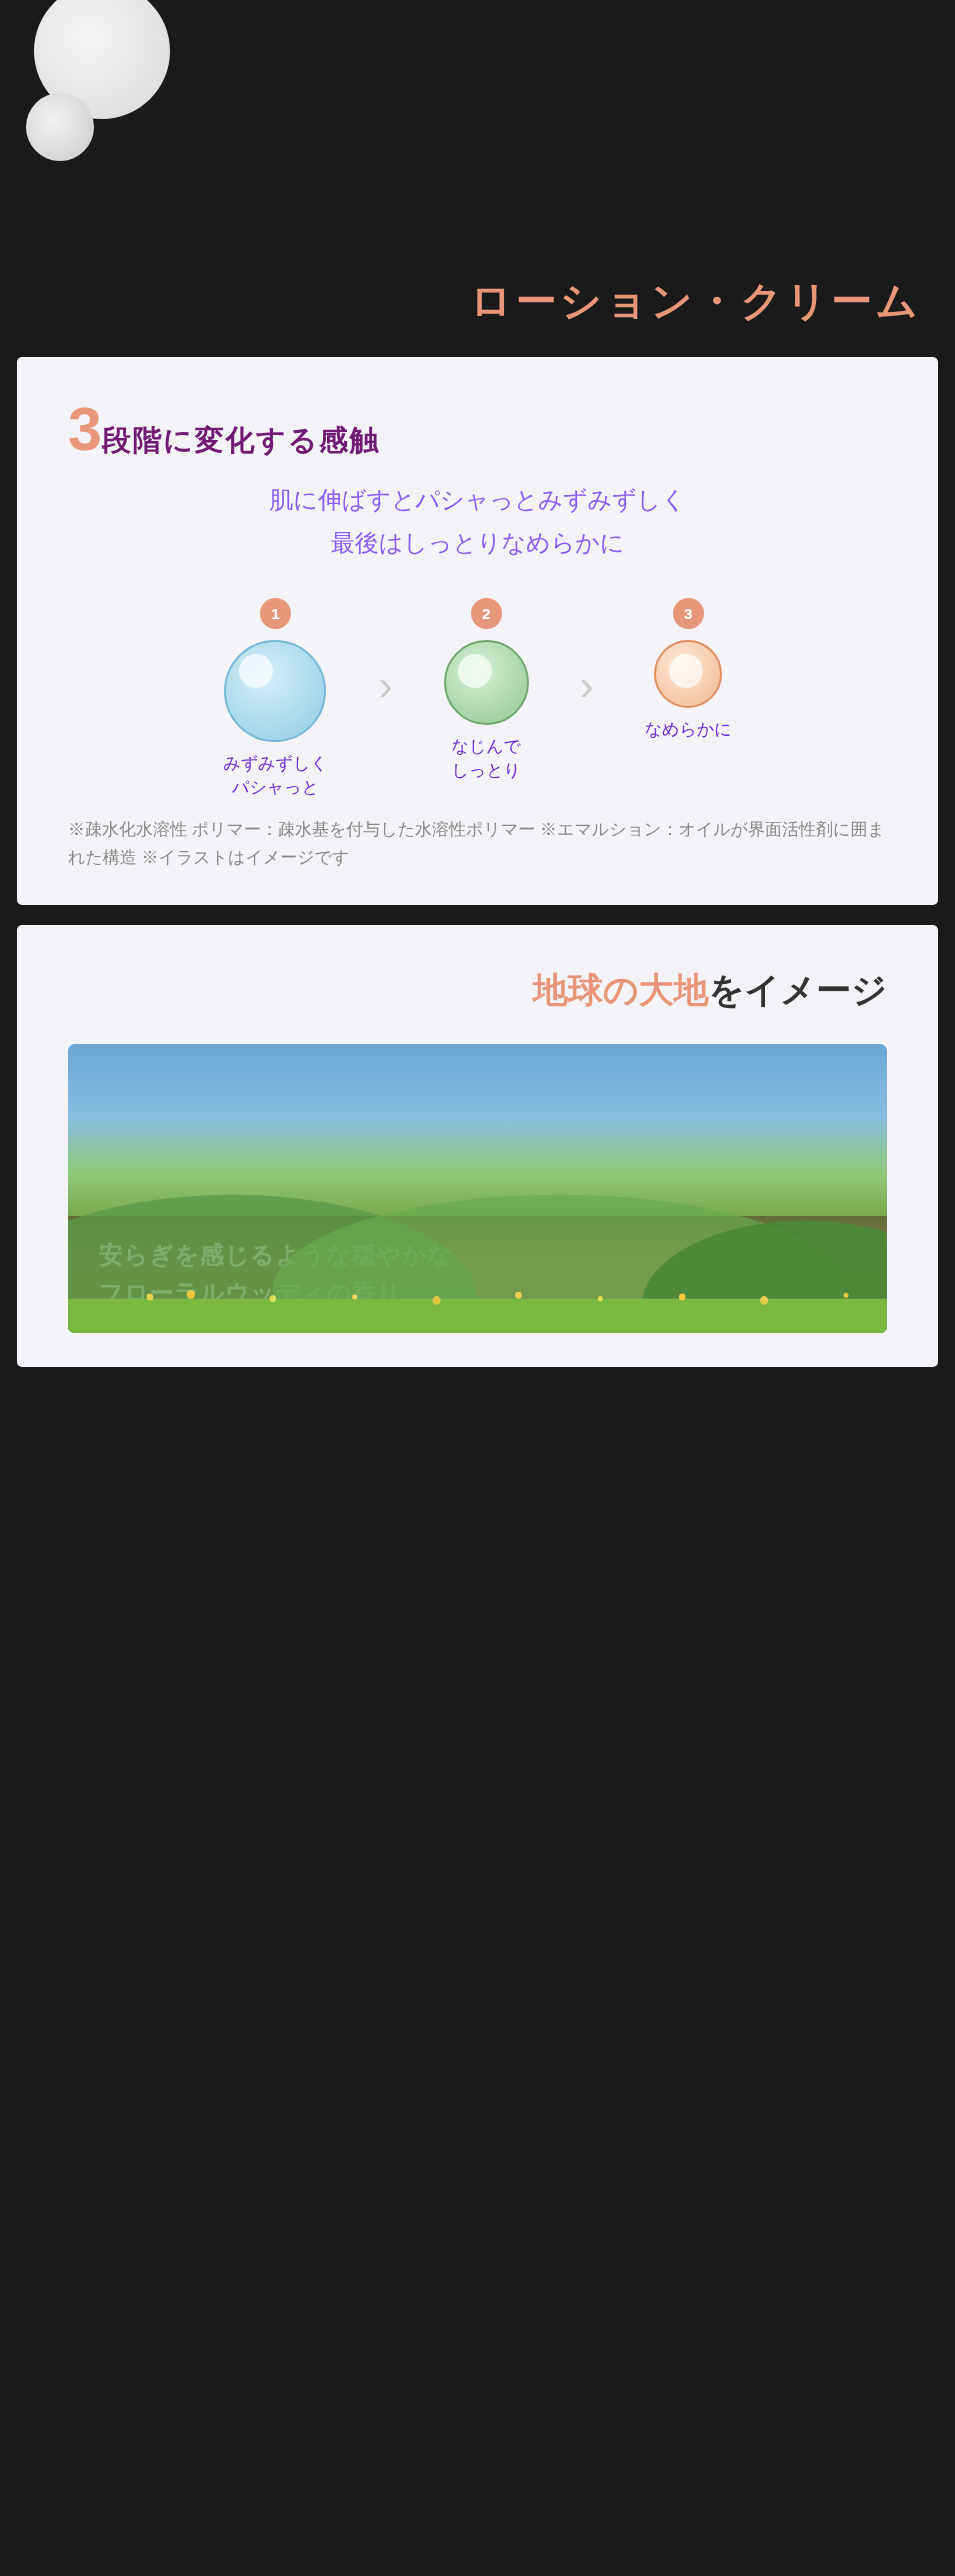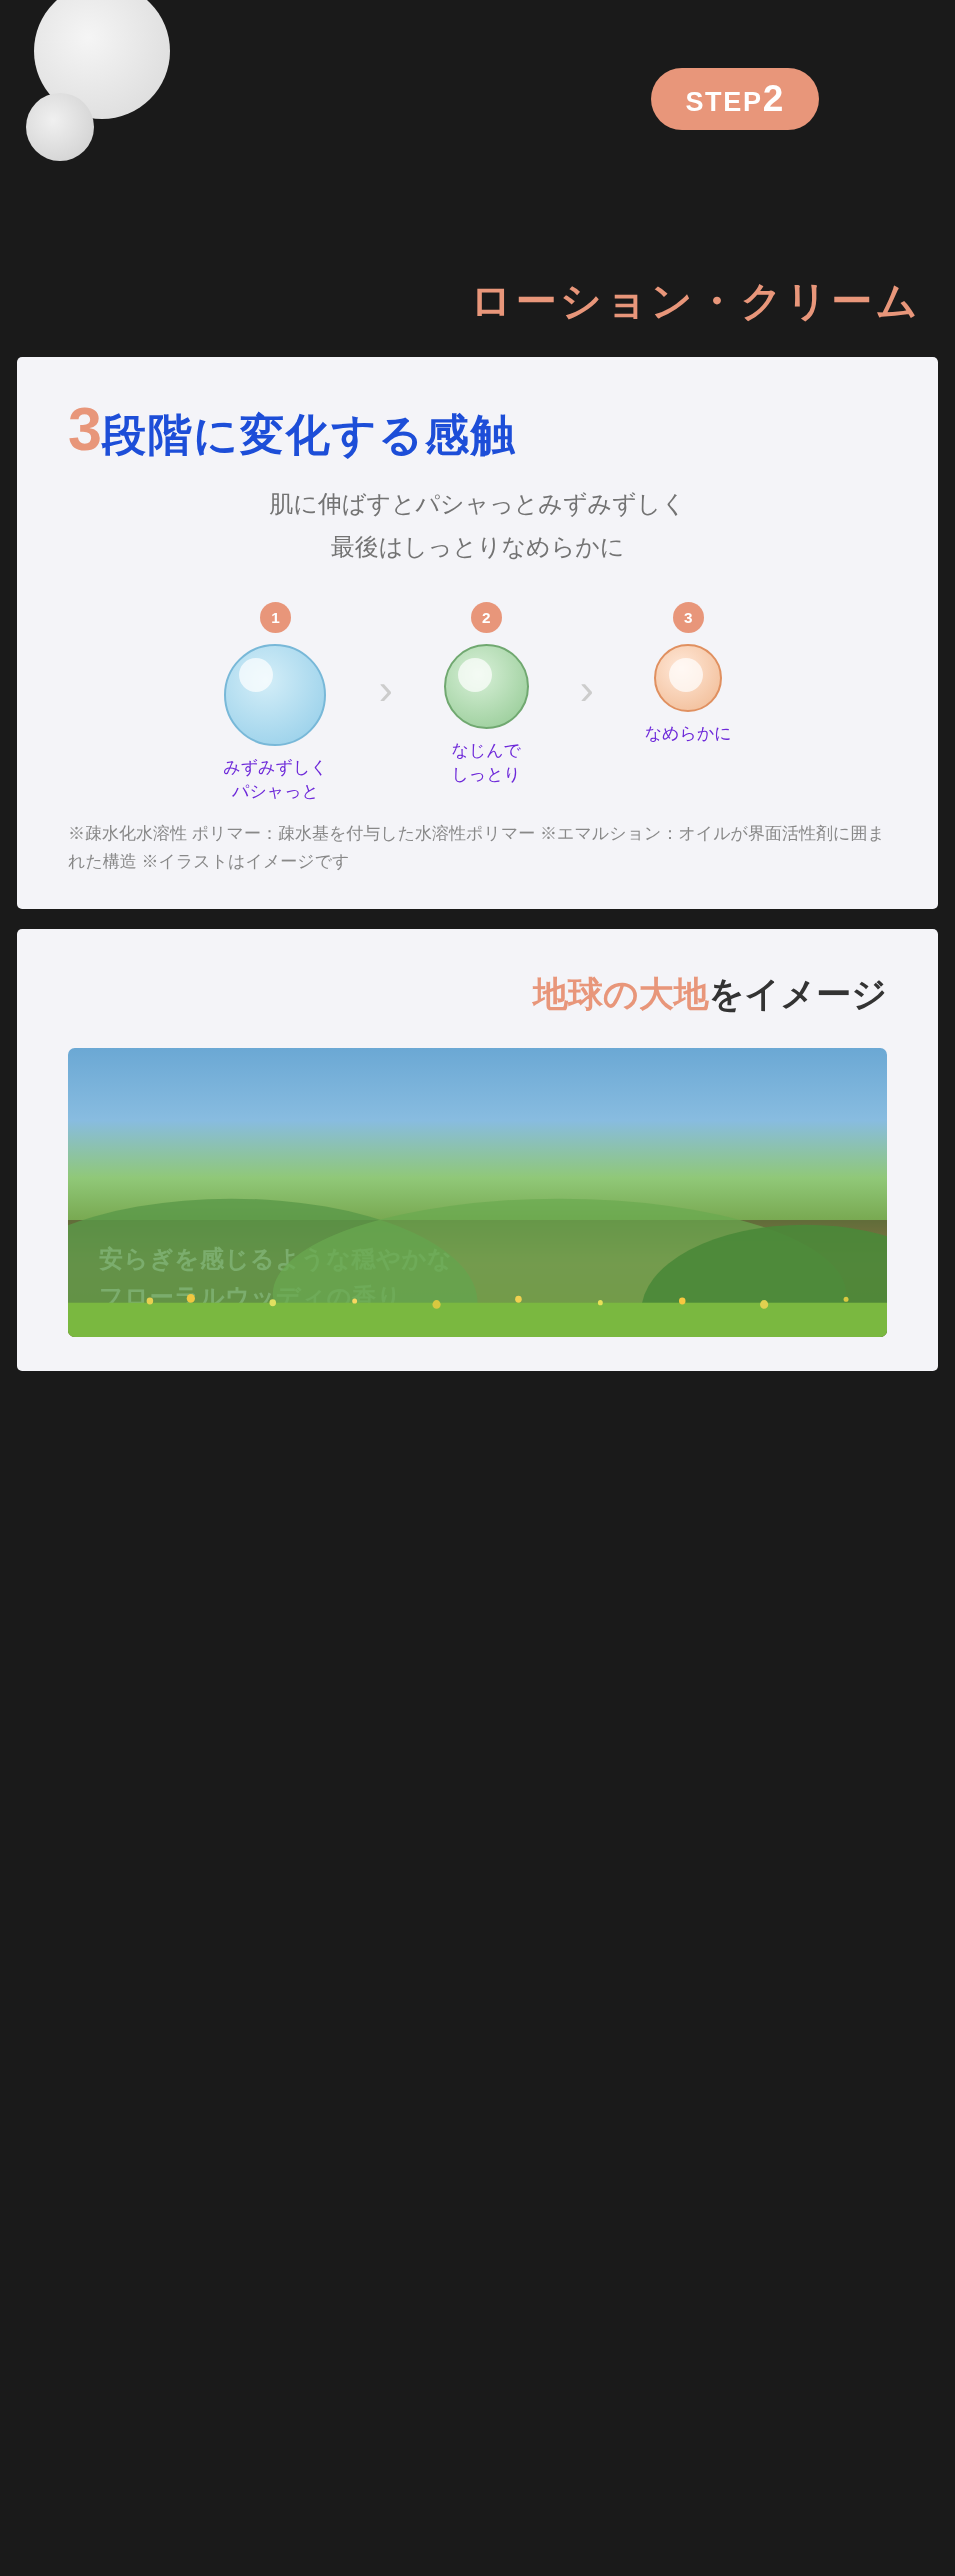--- a/index.html
+++ b/index.html
@@ -150,30 +150,30 @@
 
     .section-heading-number {
       font-size: 61px;
       font-weight: 900;
       color: #e8967a;
       display: inline;
       line-height: 1;
     }
 
     .section-heading-text {
-      font-size: 44px;
+      font-size: 29px;
       font-weight: 900;
-      color: #1d4ed8;
+      color: #701a75;
       display: inline;
       letter-spacing: 1.7px;
     }
 
     .section-subtitle {
       font-size: 24px;
-      color: #737373;
+      color: #8b5cf6;
       text-align: center;
       margin-top: 17px;
       line-height: 1.8;
     }
 
     .footnote {
       font-size: 17px;
       color: #888;
       line-height: 1.6;
       margin-top: 15px;
@@ -330,23 +330,20 @@
 
   <div class="hero-section">
 
     <div class="product-image-area">
 
       <div class="earphone-left"></div>
       <div class="earphone-right"></div>
 
     </div>
 
-    <div class="step-badge">
-      <span>STEP</span><span class="step-number">2</span>
-    </div>
 
     <div class="product-title-area">
       <div class="product-title">ローション・クリーム</div>
     </div>
 
   </div>
 
   <div class="card">
     <div class="card-inner">
 

